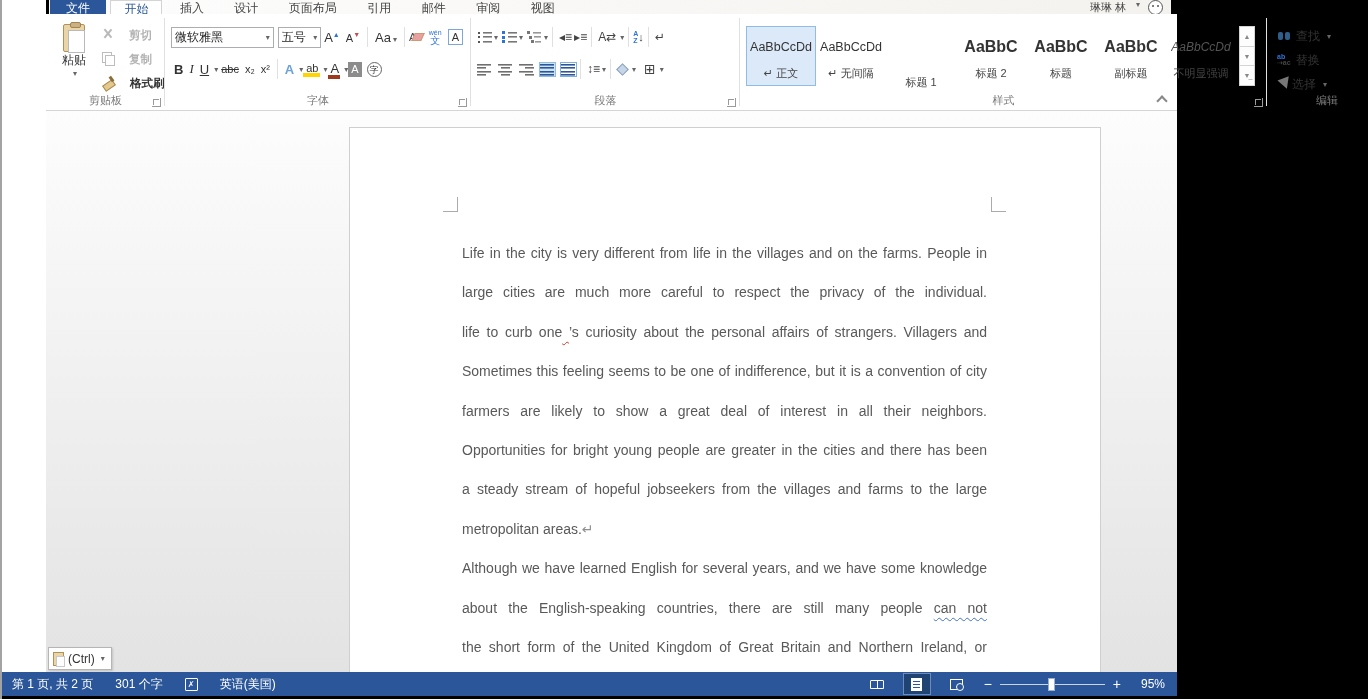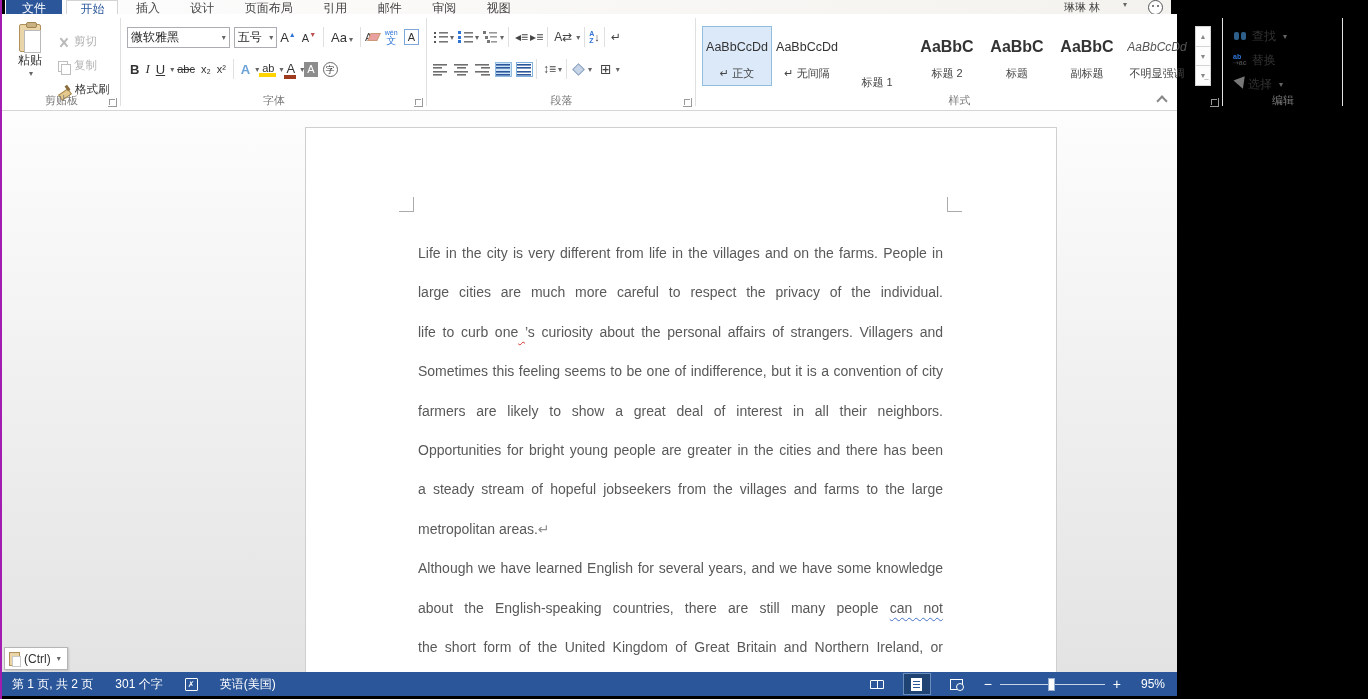--- a/index.html
+++ b/index.html
@@ -1,27 +1,27 @@
 <!DOCTYPE html>
 <html><head>
 <meta charset="utf-8">
 <style>
   *{margin:0;padding:0;box-sizing:border-box;}
   html,body{width:1368px;height:699px;overflow:hidden;background:#000;}
   body{font-family:"Liberation Sans","DejaVu Sans",sans-serif;}
-  .screen{position:relative;width:1179px;height:699px;background:#fff;border-left:2px solid #a21caf;border-right:2px solid #000;}
+  .screen{position:relative;width:1179px;height:699px;background:#fff;border-left:2px solid #a3a3a3;border-right:2px solid #000;padding-left:44px;}
 
   
   .tabrow{position:relative;height:14px;background:linear-gradient(90deg,#fdfdfd,#f4f2ee);overflow:hidden;}
   .tabrow .corner-l{position:absolute;left:0;top:0;width:3px;height:14px;background:#000;}
   .tabrow .corner-r{position:absolute;right:0;top:0;width:6px;height:14px;background:#000;}
   .tab{display:inline-block;vertical-align:top;height:20px;padding:0 13px;font-size:12px;line-height:16px;color:#444;cursor:pointer;}
   .tab.file{background:#2b579a;color:#fff;margin-left:4px;padding:0 16px;}
   .tab.active{background:#fff;color:#2b579a;border:1px solid #d4d4d4;border-bottom:none;}
-  .account{position:absolute;right:14px;top:0;font-size:11px;color:#444;display:flex;align-items:flex-start;gap:21px;}
+  .account{position:absolute;right:14px;top:0;font-size:11px;color:#444;display:flex;align-items:flex-start;gap:8px;}
   .avatar{width:15px;height:15px;border:1px solid #555;border-radius:50%;position:relative;background:#fff;}
   .avatar:before{content:"";position:absolute;left:3px;top:4px;width:2px;height:2px;background:#555;border-radius:50%;box-shadow:5px 0 0 #555;}
 
   
   .ribbon{position:relative;height:97px;background:#fff;border-bottom:1px solid #d5d5d5;display:flex;}
   .group{position:relative;height:100%;flex:none;}
   .group:after{content:"";position:absolute;right:0;top:4px;bottom:4px;width:1px;background:#e0e0e0;}
   .grp-label{position:absolute;bottom:2px;left:0;right:0;text-align:center;font-size:11px;color:#7a7a7a;}
   .launcher{position:absolute;bottom:3px;right:4px;width:9px;height:9px;border-right:1px solid #9a9a9a;border-bottom:1px solid #9a9a9a;cursor:pointer;}
   .launcher:before{content:"";position:absolute;left:1px;top:1px;width:5px;height:5px;border-left:1px solid #9a9a9a;border-top:1px solid #9a9a9a;}
@@ -30,21 +30,21 @@
   .row1{top:10px;height:26px;}
   .row2{top:42px;height:26px;}
   .vsep{width:1px;height:20px;background:#e0e0e0;margin:0 4px;flex:none;}
 
   
   .g-clip{width:119px;}
   .paste-big{position:absolute;left:6px;top:8px;width:44px;height:74px;display:flex;flex-direction:column;align-items:center;cursor:pointer;font-size:12px;color:#333;}
   .clipboard-ic{width:22px;height:28px;background:#e9d5a7;border:1px solid #b2905a;border-radius:2px;position:relative;margin-top:2px;}
   .clipboard-ic:before{content:"";position:absolute;left:4px;top:5px;width:15px;height:21px;background:#fff;border:1px solid #b9b9b9;}
   .clipboard-ic:after{content:"";position:absolute;left:6px;top:-3px;width:9px;height:4px;background:#c9b183;border:1px solid #a08550;border-radius:2px;}
-  .clip-small{position:absolute;left:56px;width:62px;height:21px;display:flex;align-items:flex-end;font-size:11.5px;gap:4px;cursor:pointer;white-space:nowrap;}
+  .clip-small{position:absolute;left:56px;width:62px;height:21px;display:flex;align-items:flex-start;font-size:11.5px;gap:15px;cursor:pointer;white-space:nowrap;font-weight:bold;}
   .clip-small.dis{color:#b3b3b3;}
   .clip-small.en{color:#333;}
   .scissors{position:relative;width:12px;height:12px;flex:none;}
   .scissors:before,.scissors:after{content:"";position:absolute;left:5px;top:0;width:1.5px;height:11px;background:#b9b9b9;}
   .scissors:before{transform:rotate(40deg);}
   .scissors:after{transform:rotate(-40deg);}
   .copy-ic{position:relative;width:12px;height:12px;flex:none;}
   .copy-ic:before{content:"";position:absolute;left:0;top:0;width:8px;height:9px;border:1px solid #bdbdbd;background:#fff;}
   .copy-ic:after{content:"";position:absolute;left:3px;top:3px;width:8px;height:9px;border:1px solid #bdbdbd;background:#fff;}
   .brush-ic{position:relative;width:13px;height:12px;flex:none;}

